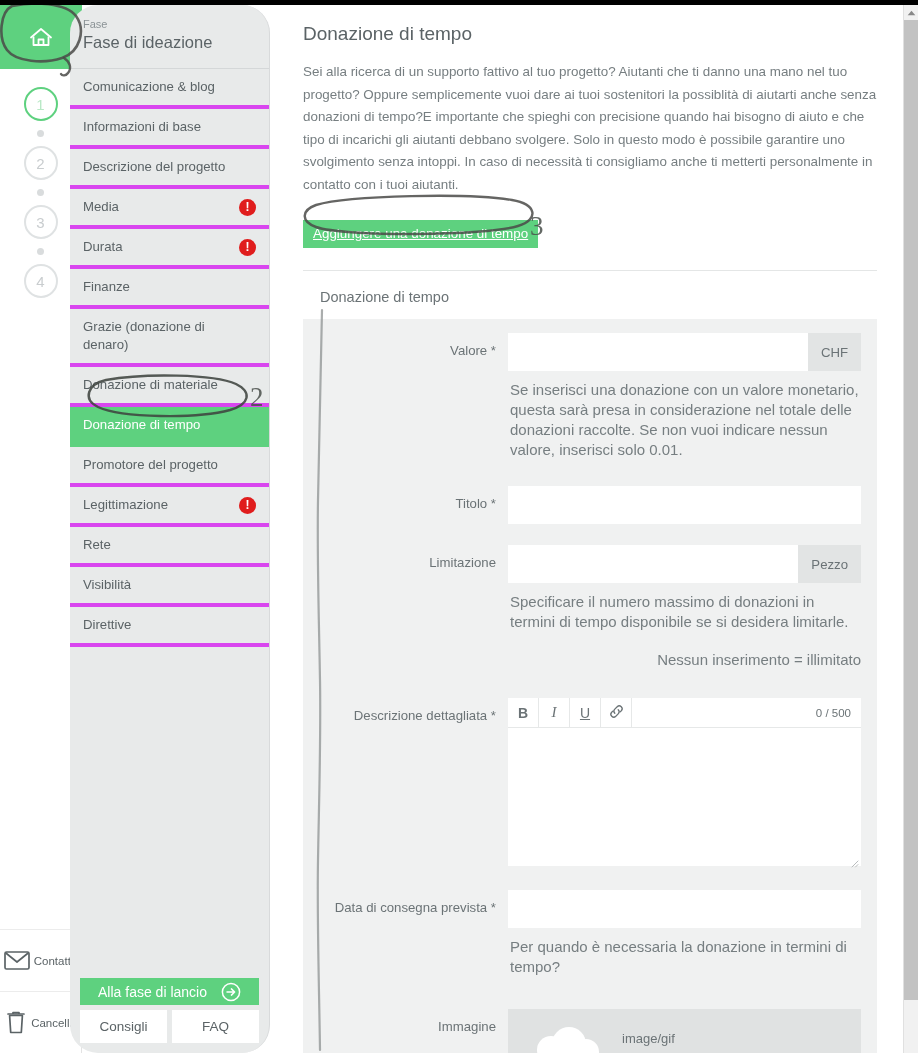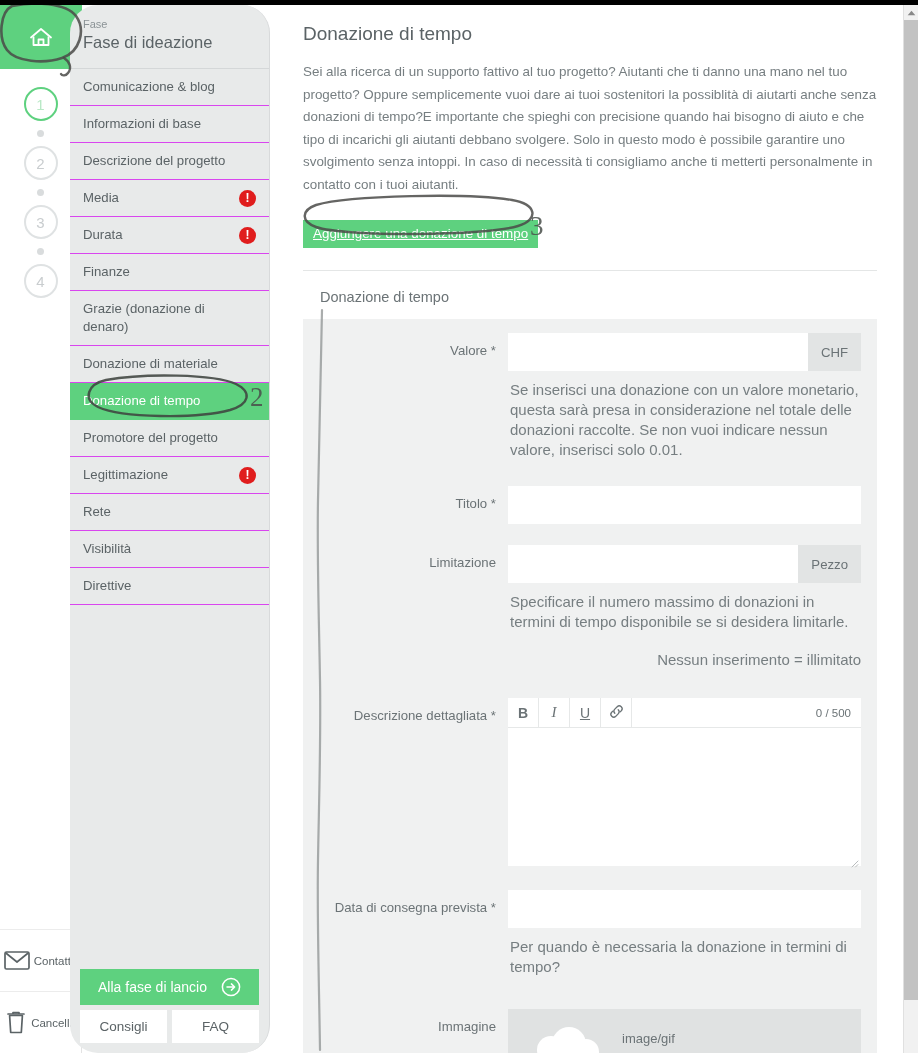--- a/index.html
+++ b/index.html
@@ -92,21 +92,21 @@
   .sidebar-header .eyebrow {
     font-size: 11px; color: #8b9396; line-height: 14px;
   }
   .sidebar-header .title {
     font-size: 16.5px; color: #5b6366; line-height: 22px;
   }
   .menu { }
   .menu-item {
     min-height: 36.4px;
     padding: 9px 13px;
-    border-bottom: 1px solid #d946ef;
+    border-bottom: 4px solid #d946ef;
     display: flex; align-items: center; justify-content: space-between;
     font-size: 13.2px; color: #5b6366;
     line-height: 18px;
     position: relative;
   }
   .menu-item.tall { min-height: 54px; }
   .menu-item.active {
     background: #5ed17f;
     color: #ffffff;
     border-bottom-color: #5ed17f;
@@ -123,21 +123,21 @@
   }
   .badge-error span { margin-top: -1px; }
 
   .sidebar-footer {
     position: absolute; bottom: 0; left: 0; width: 199px;
     padding: 0 10px 10px 10px;
   }
   .btn-launch {
     background: #5ed17f;
     color: #ffffff;
-    height: 36px;
+    height: 27px;
     display: flex; align-items: center; justify-content: center;
     gap: 14px;
     font-size: 14px;
     margin-bottom: 5px;
   }
   .btn-launch svg { display: block; }
   .footer-row { display: flex; gap: 5px; }
   .btn-white {
     flex: 1;
     background: #ffffff;

